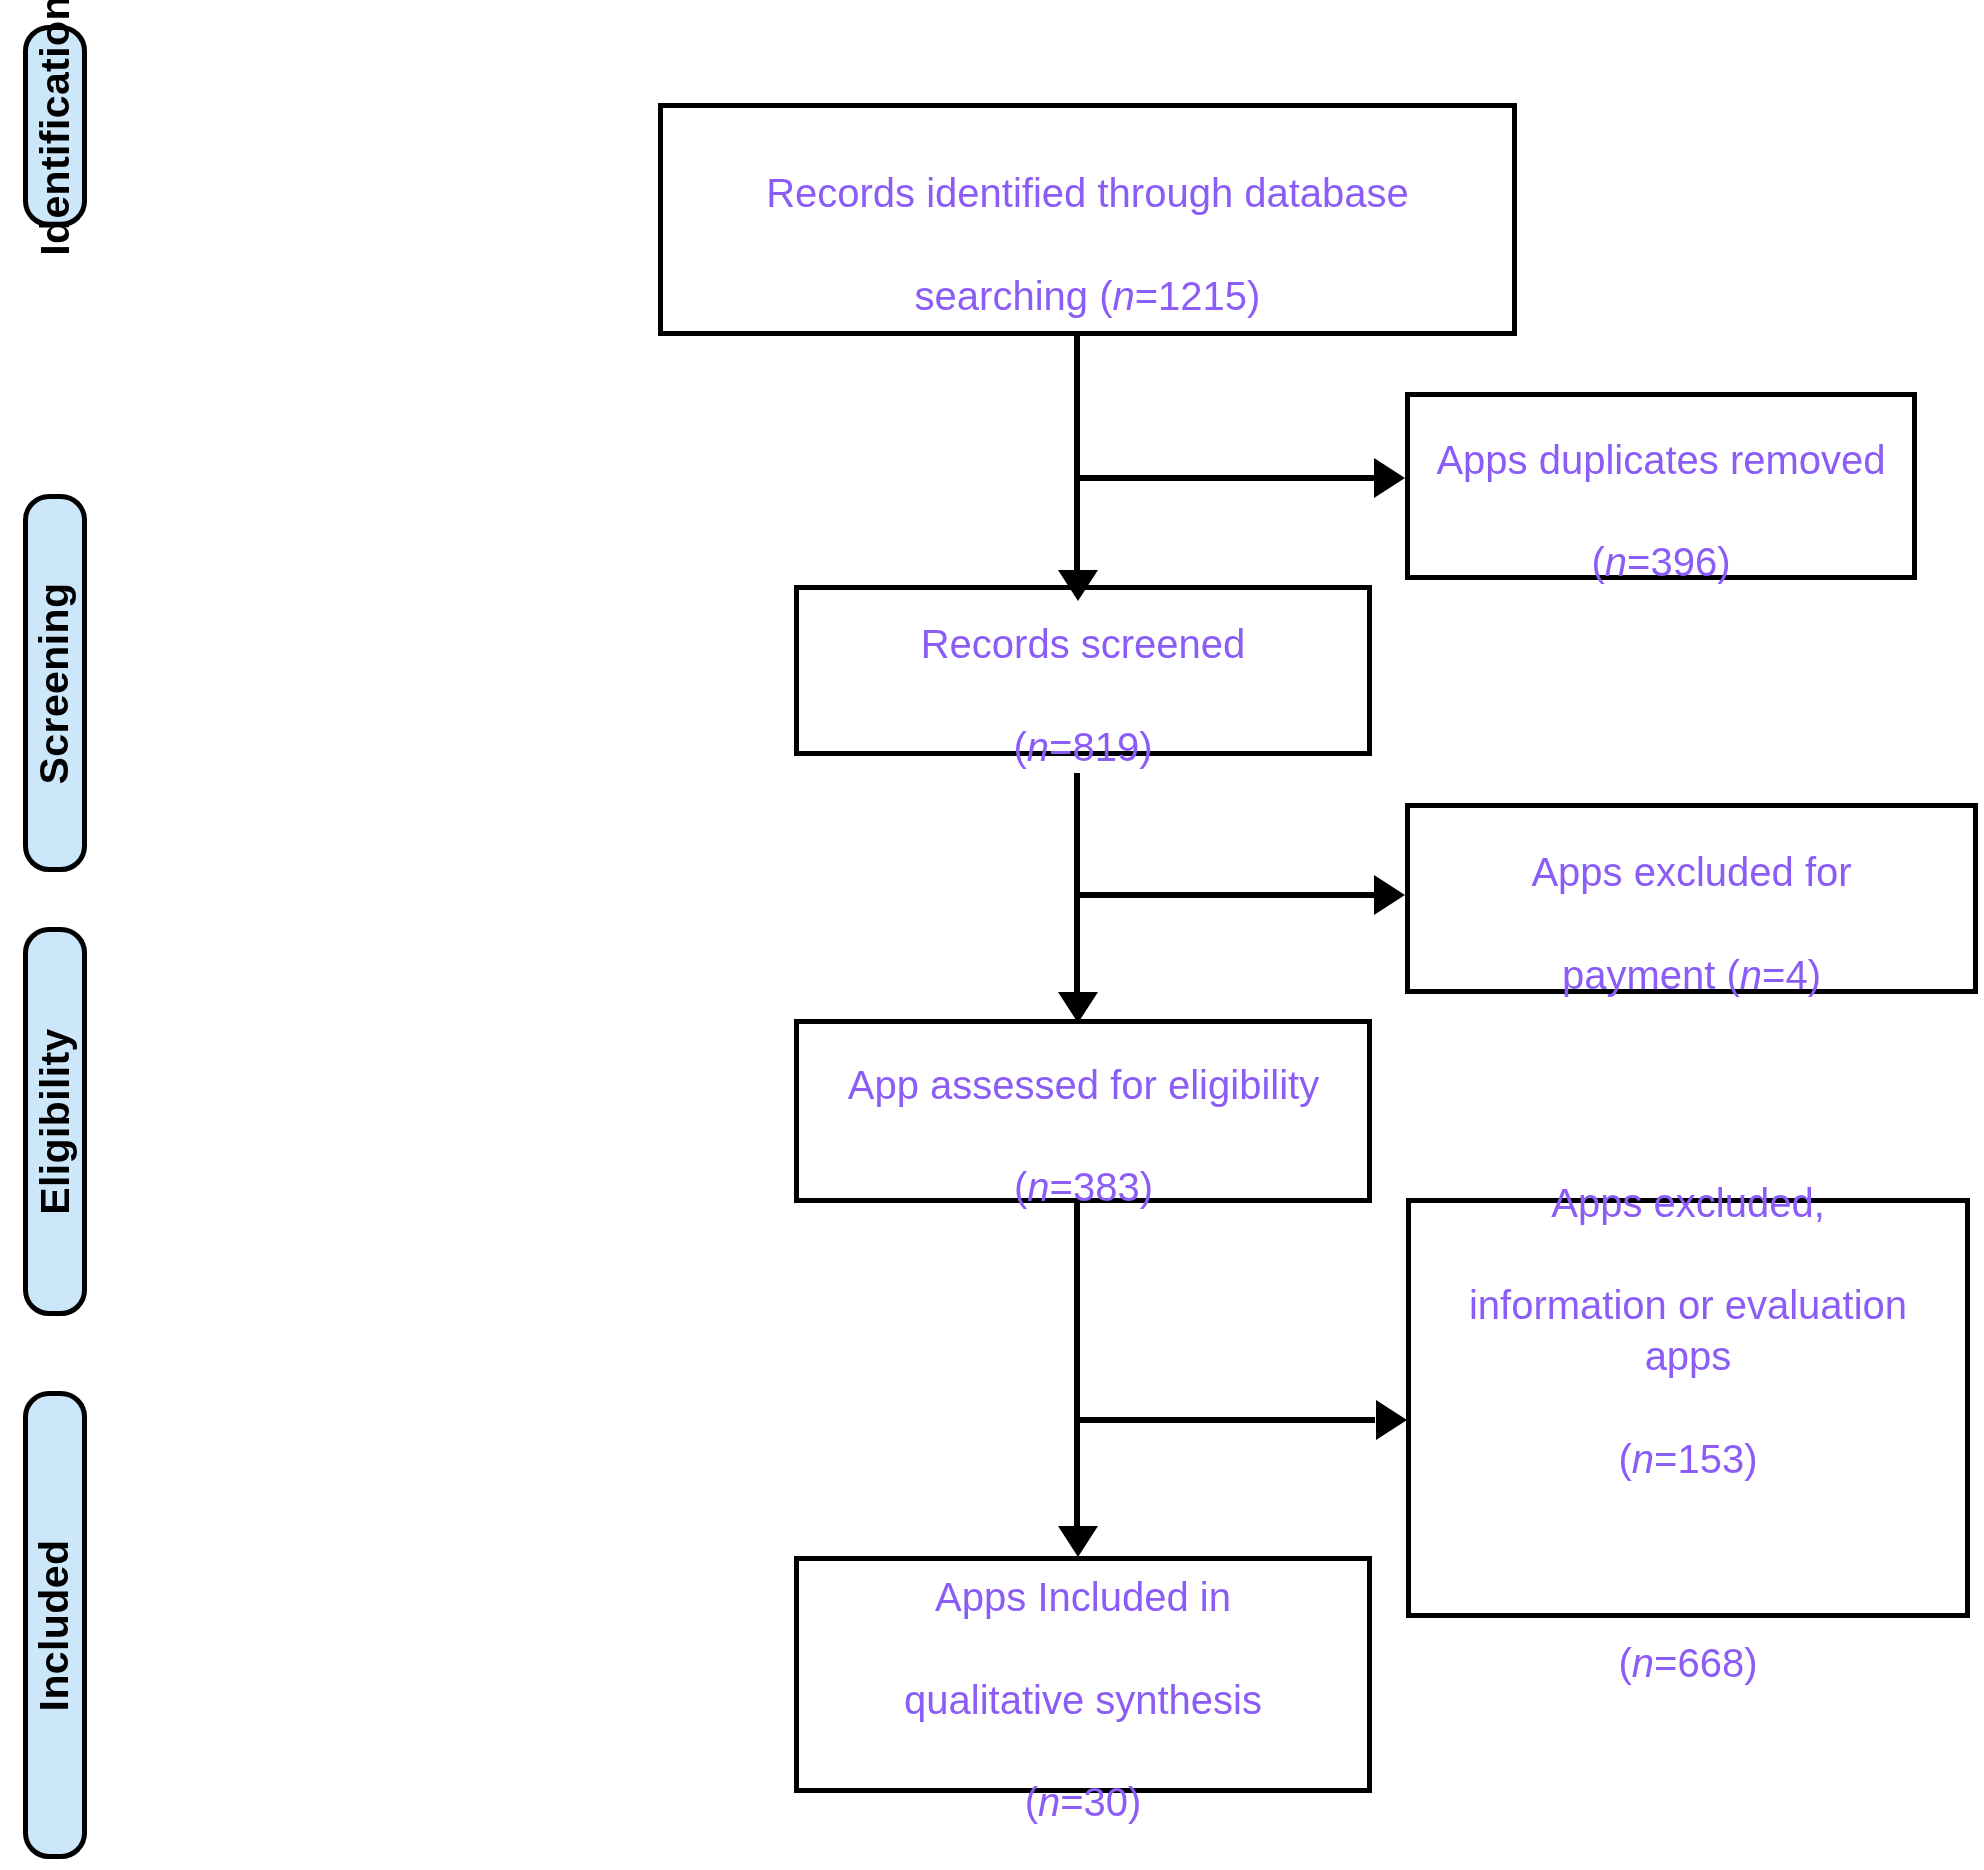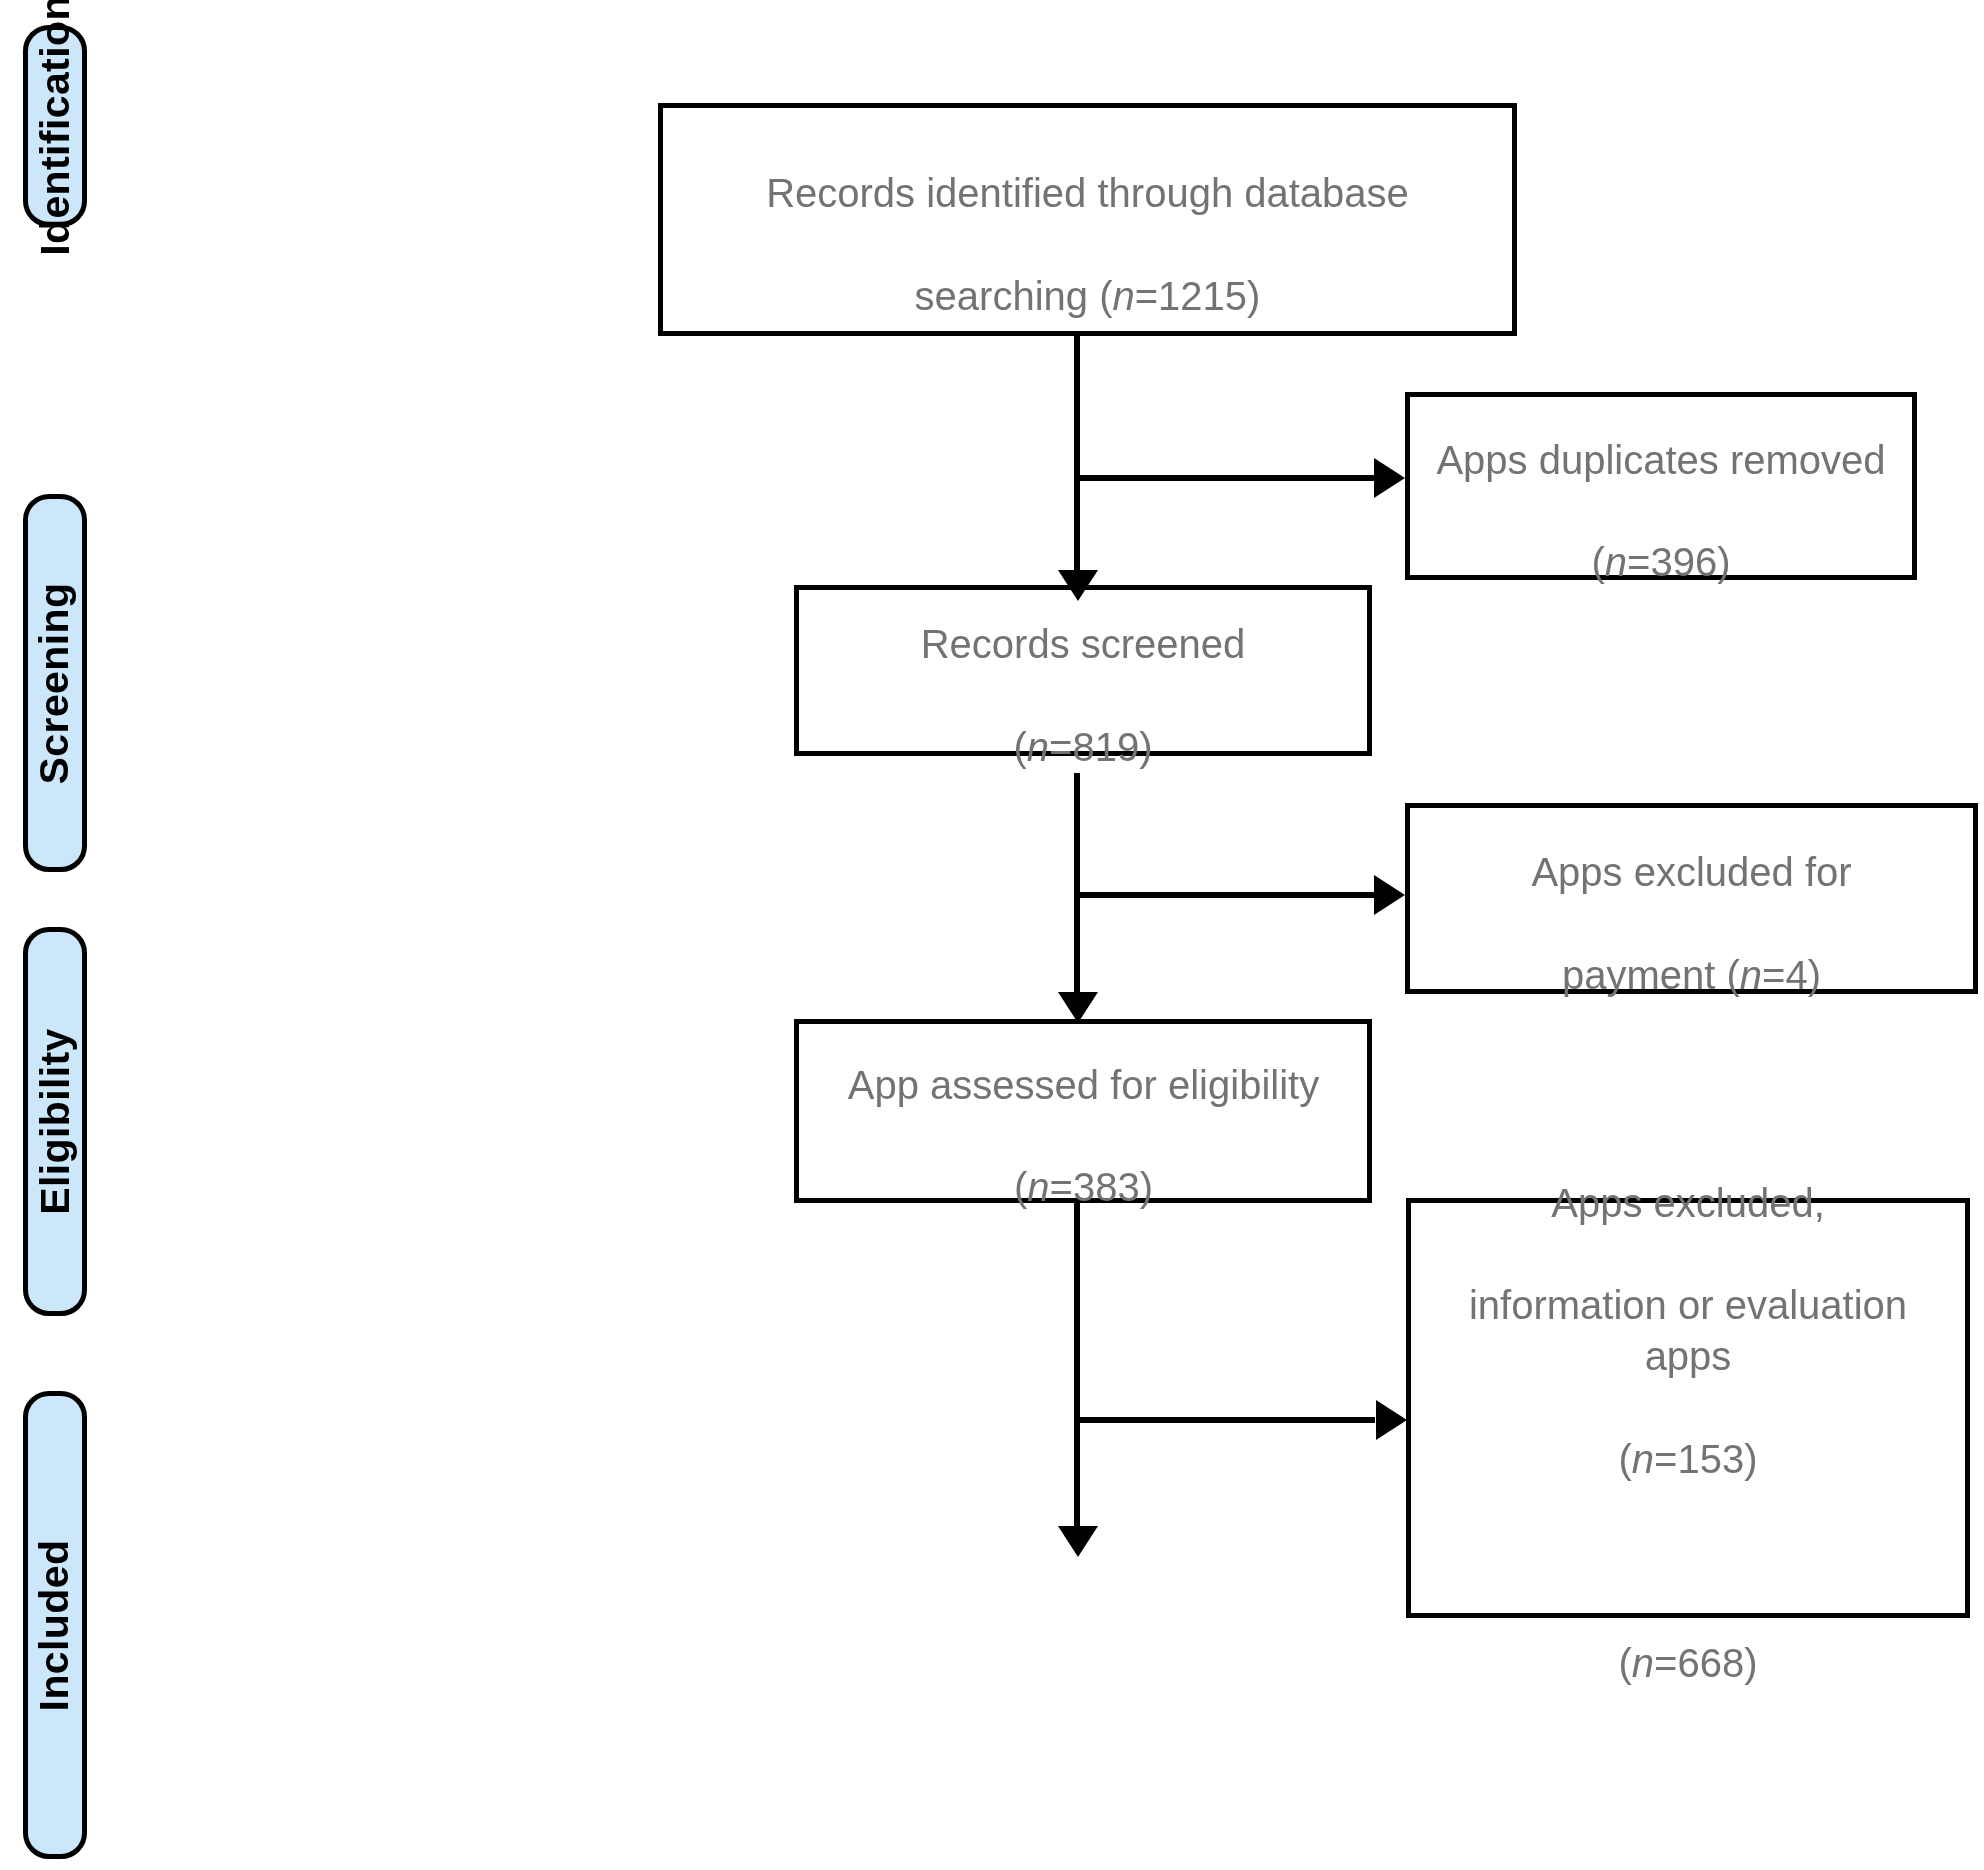--- a/index.html
+++ b/index.html
@@ -49,21 +49,21 @@
     border: 5.4px solid #000000;
     display: flex;
     align-items: center;
     justify-content: center;
     text-align: center;
     padding: 7.7px 20px;
   }
   .flow-box .box-text {
     font-size: 40px;
     line-height: 1.28;
-    color: #737373;
+    color: #8b5cf6;
     white-space: pre-line;
   }
   .flow-box .box-text i {
     font-style: italic;
   }
 
   
   .v-line {
     position: absolute;
     width: 6.1px;
@@ -126,20 +126,27 @@
     </div>
   </div>
 
   <div class="flow-box" style="left:794px; top:1019px; width:578px; height:184px;padding-left:21px;">
     <div class="box-text">
       <span>App assessed for eligibility</span><br>
       <span>(</span><i>n</i><span>=383)</span>
     </div>
   </div>
 
+  <div class="flow-box" style="left:794px; top:1556px; width:578px; height:237px;">
+    <div class="box-text">
+      <span>Apps Included in</span><br>
+      <span>qualitative synthesis</span><br>
+      <span>(</span><i>n</i><span>=30)</span>
+    </div>
+  </div>
 
   <div class="flow-box" style="left:1405px; top:392px; width:512px; height:188px;">
     <div class="box-text">
       <span>Apps duplicates removed</span><br>
       <span>(</span><i>n</i><span>=396)</span>
     </div>
   </div>
 
   <div class="flow-box" style="left:1405px; top:803px; width:573px; height:191px;">
     <div class="box-text">

